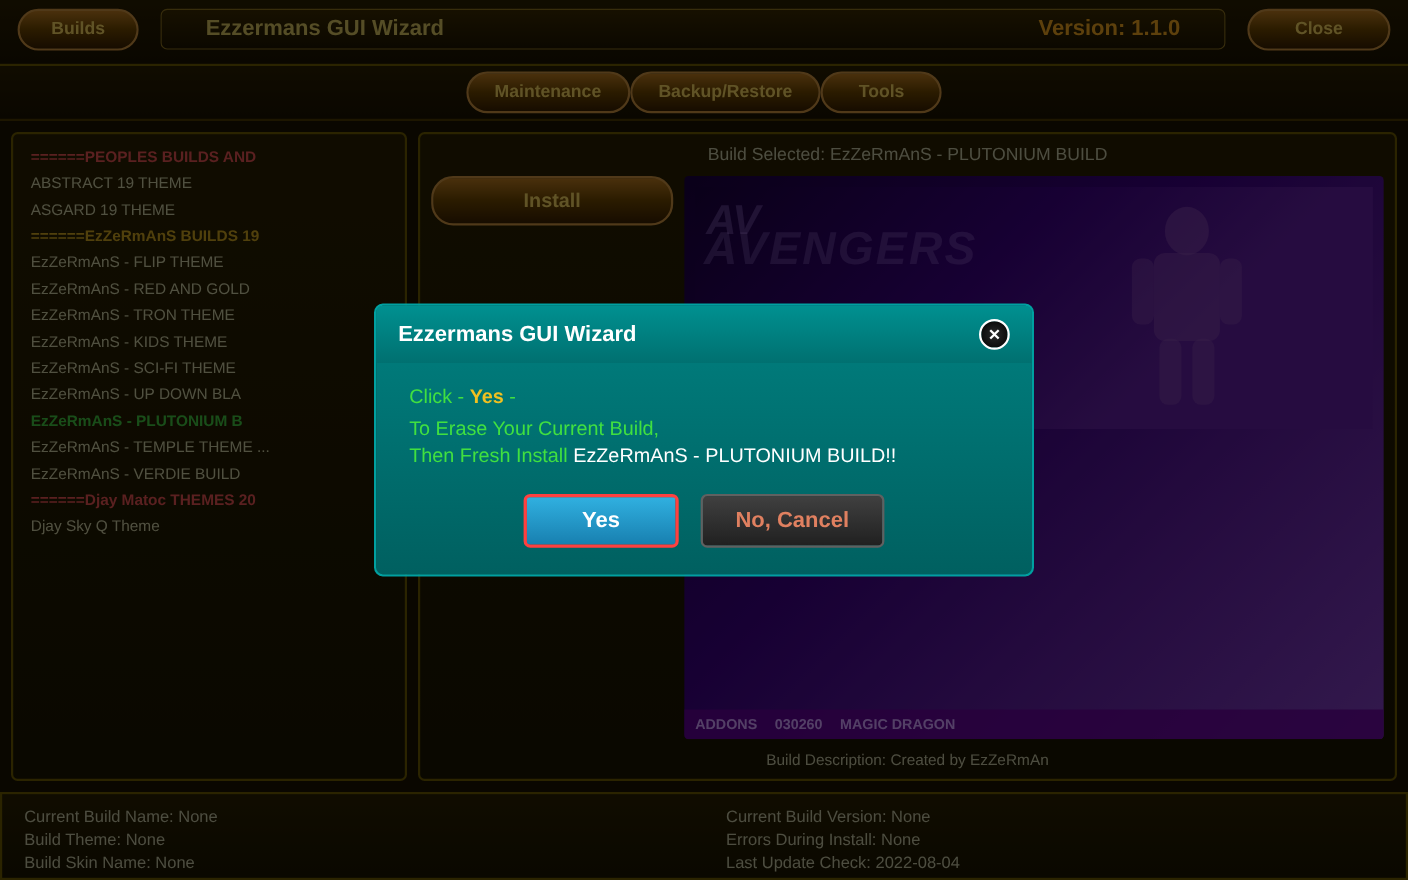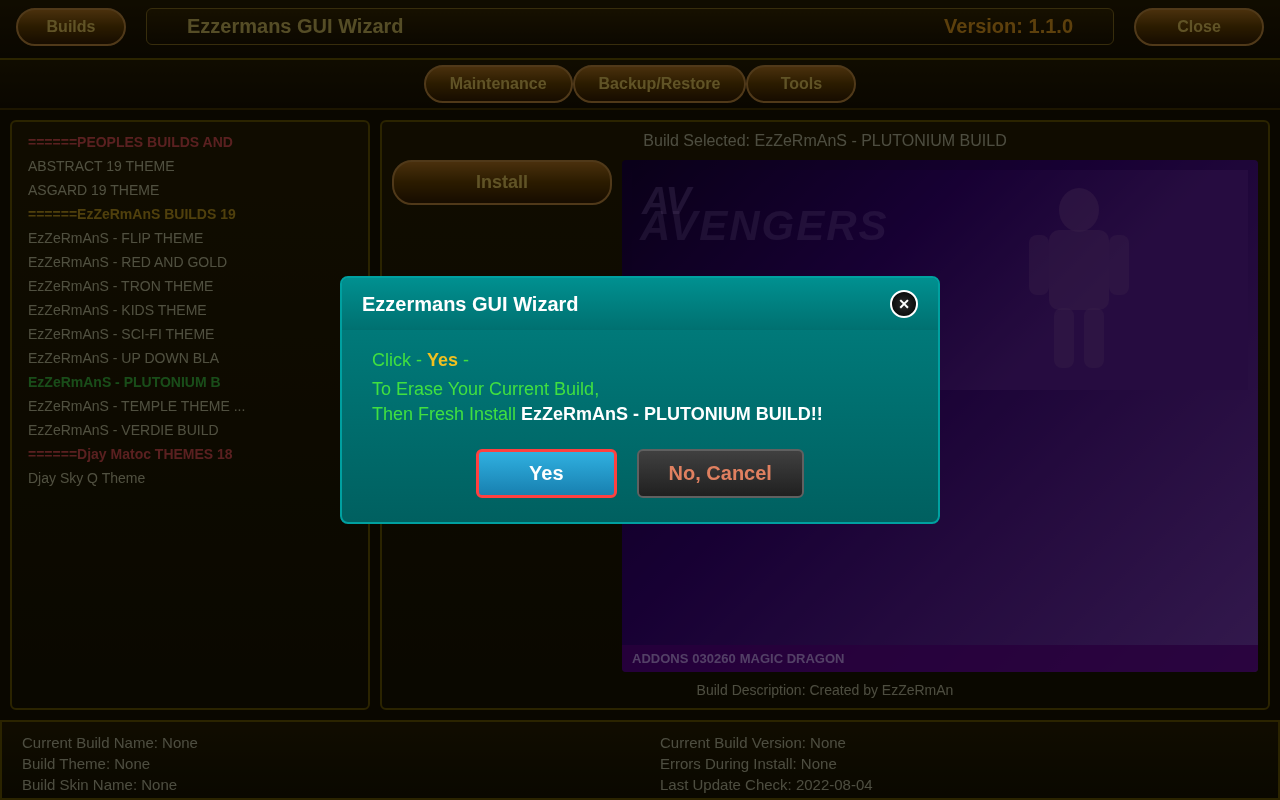--- a/index.html
+++ b/index.html
@@ -170,21 +170,21 @@
       justify-content: flex-end;
       align-items: center;
     }
     .addons-bar {
       background: rgba(100,0,150,0.8);
       padding: 6px 10px;
       color: #d0a0ff;
       font-size: 13px;
       font-weight: bold;
       display: flex;
-      gap: 4px;
+      gap: 16px;
     }
     .build-desc {
       color: #c0c0a0;
       font-size: 14px;
       text-align: center;
     }
 
     
     .footer {
       background: linear-gradient(180deg, #2a2000 0%, #1a1500 100%);
@@ -261,21 +261,21 @@
     .dialog-line2 {
       color: #40e040;
       font-size: 18px;
       margin-bottom: 4px;
     }
     .dialog-line3 {
       color: #40e040;
       font-size: 18px;
       margin-bottom: 24px;
     }
-    .dialog-line3 .build-name { color: #ffffff; font-weight: bold; }
+    .dialog-line3 .build-name { color: #ffffff; font-weight: normal; }
     .dialog-buttons {
       display: flex;
       gap: 20px;
       justify-content: center;
     }
     .yes-btn {
       background: linear-gradient(180deg, #30b0e0 0%, #1880b0 100%);
       border: 3px solid #ff4040;
       border-radius: 6px;
       color: #ffffff;
@@ -325,21 +325,21 @@
       <div class="list-item section-header-gold">======EzZeRmAnS BUILDS 19</div>
       <div class="list-item ">EzZeRmAnS - FLIP THEME</div>
       <div class="list-item ">EzZeRmAnS - RED AND GOLD</div>
       <div class="list-item ">EzZeRmAnS - TRON THEME</div>
       <div class="list-item ">EzZeRmAnS - KIDS THEME</div>
       <div class="list-item ">EzZeRmAnS - SCI-FI THEME</div>
       <div class="list-item ">EzZeRmAnS - UP DOWN BLA</div>
       <div class="list-item selected">EzZeRmAnS - PLUTONIUM B</div>
       <div class="list-item ">EzZeRmAnS - TEMPLE THEME ...</div>
       <div class="list-item ">EzZeRmAnS - VERDIE BUILD</div>
-      <div class="list-item section-header">======Djay Matoc THEMES 18</div>
+      <div class="list-item section-header">======Djay Matoc THEMES 20</div>
       <div class="list-item ">Djay Sky Q Theme</div>
     </div>
 
   <div class="right-panel">
     <div class="build-selected">Build Selected: EzZeRmAnS - PLUTONIUM BUILD</div>
     <div class="right-content">
       <div class="install-area">
         <button class="install-btn">Install</button>
       </div>
       <div class="thumbnail">

